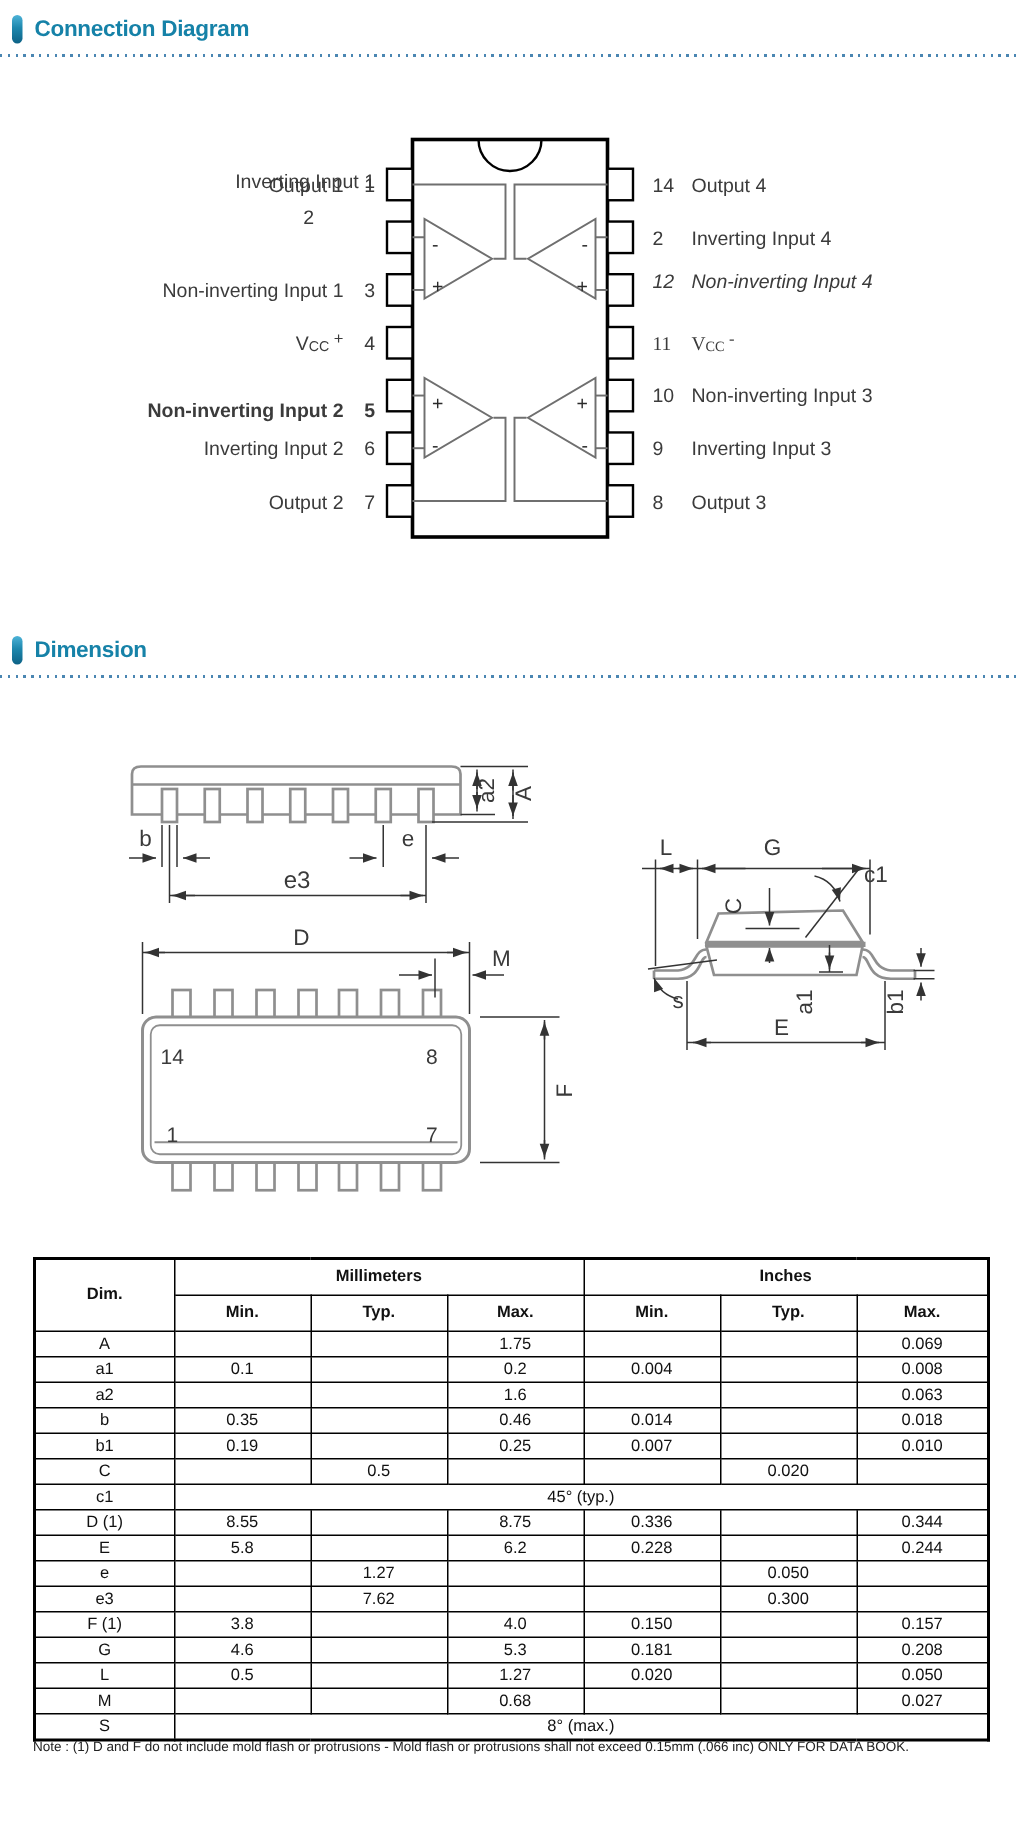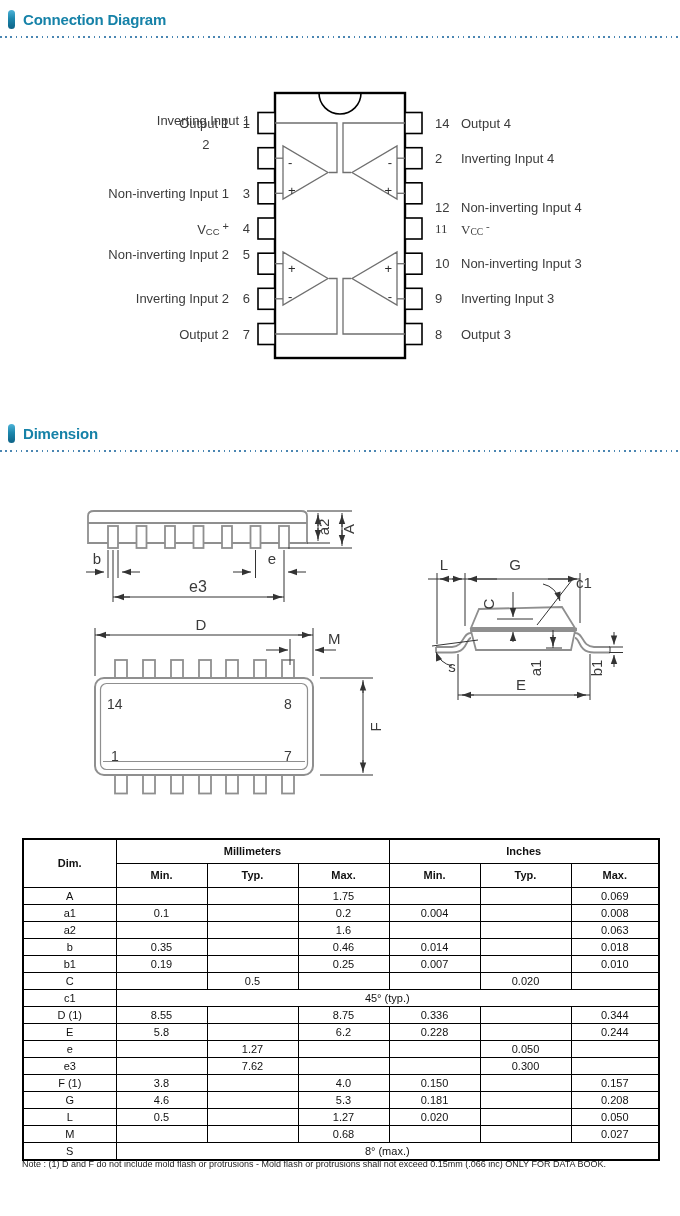--- a/index.html
+++ b/index.html
@@ -111,41 +111,41 @@
       <span class="pin-num">2</span>
     </div>
     <div class="pin-row pin-row-left" style="top: 109.3px;">
       <span class="pin-label">Non-inverting Input 1</span>
       <span class="pin-num">3</span>
     </div>
     <div class="pin-row pin-row-left" style="top: 144.5px;">
       <span class="pin-label">V<span class="vsub">CC</span><span class="vsign">+</span></span>
       <span class="pin-num">4</span>
     </div>
-    <div class="pin-row pin-row-left" style="top: 170px;">
+    <div class="pin-row pin-row-left" style="top: 189px; font-weight: bold;">
       <span class="pin-label">Non-inverting Input 2</span>
       <span class="pin-num">5</span>
     </div>
     <div class="pin-row pin-row-left" style="top: 214.8px;">
       <span class="pin-label">Inverting Input 2</span>
       <span class="pin-num">6</span>
     </div>
     <div class="pin-row pin-row-left" style="top: 250px;">
       <span class="pin-label">Output 2</span>
       <span class="pin-num">7</span>
     </div>
     <div class="pin-row pin-row-right" style="top: 39px;">
       <span class="pin-num">14</span>
       <span class="pin-label">Output 4</span>
     </div>
     <div class="pin-row pin-row-right" style="top: 74.2px;">
       <span class="pin-num">2</span>
       <span class="pin-label">Inverting Input 4</span>
     </div>
-    <div class="pin-row pin-row-right" style="top: 123px;">
+    <div class="pin-row pin-row-right" style="top: 103px; font-style: italic;">
       <span class="pin-num">12</span>
       <span class="pin-label">Non-inverting Input 4</span>
     </div>
     <div class="pin-row pin-row-right" style="top: 144.5px; font-family: Liberation Serif, serif;">
       <span class="pin-num">11</span>
       <span class="pin-label">V<span class="vsub">CC</span><span class="vsign">-</span></span>
     </div>
     <div class="pin-row pin-row-right" style="top: 179.7px;">
       <span class="pin-num">10</span>
       <span class="pin-label">Non-inverting Input 3</span>

